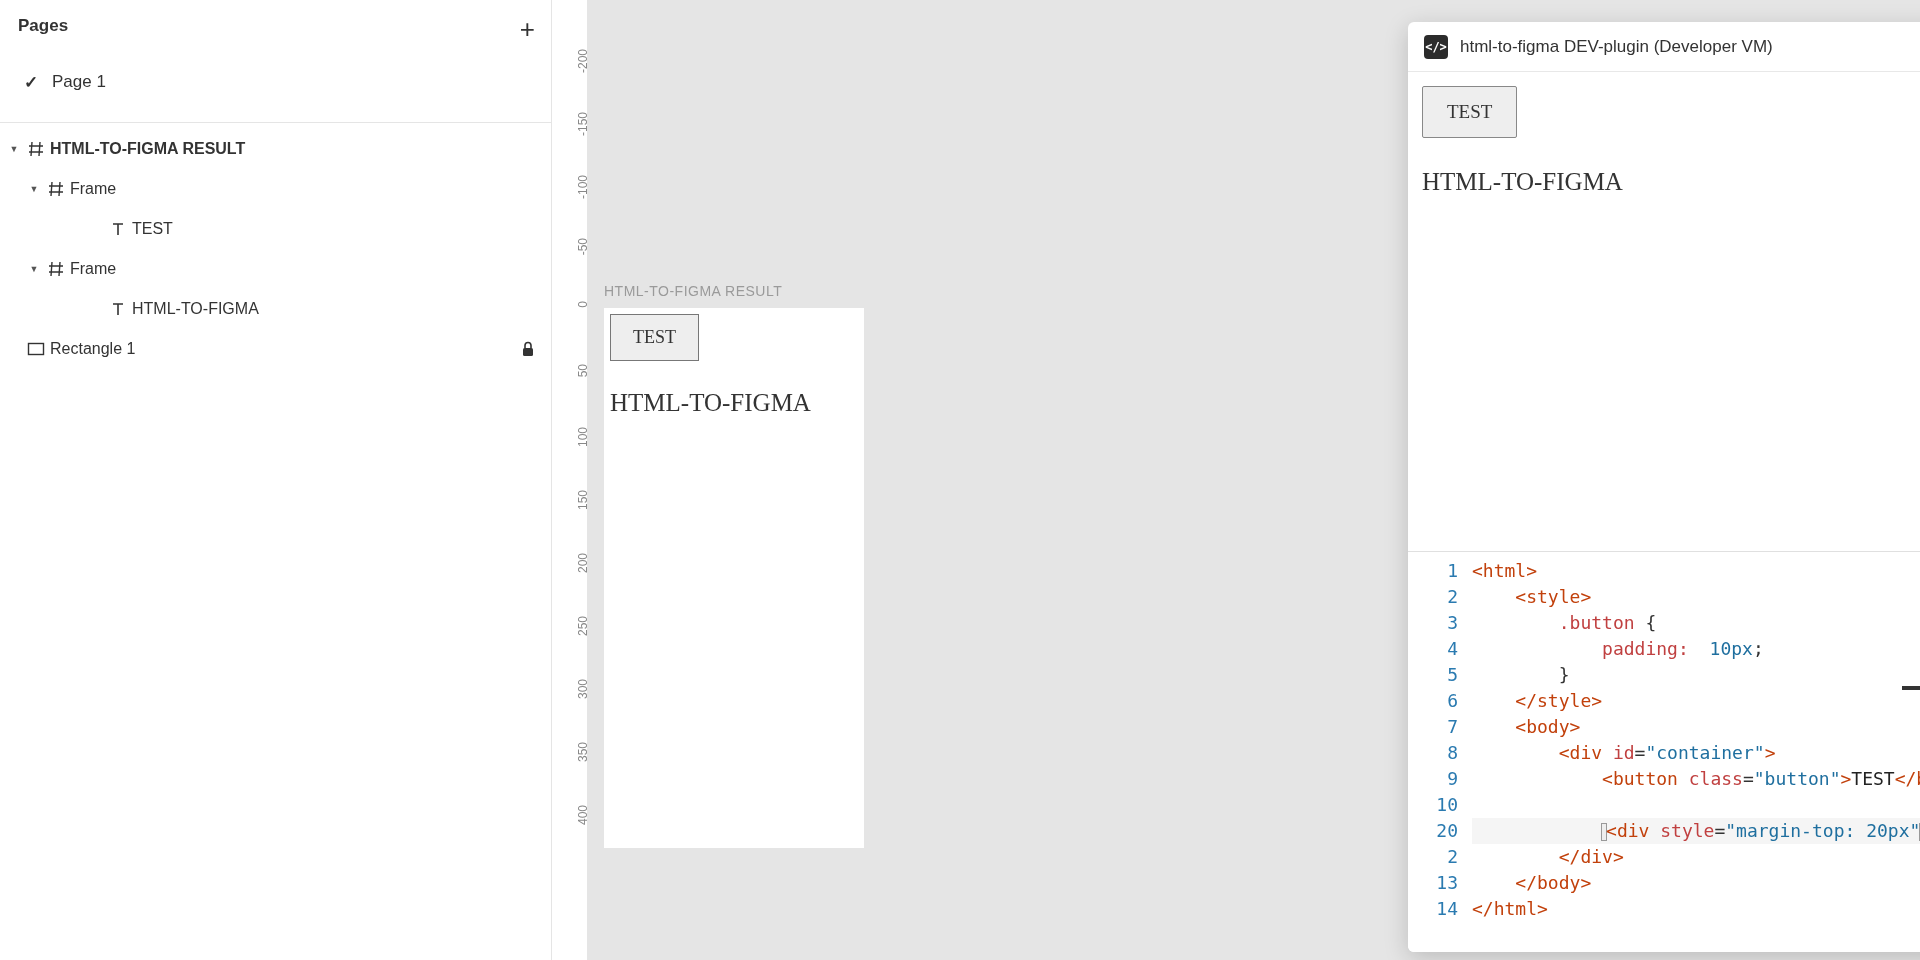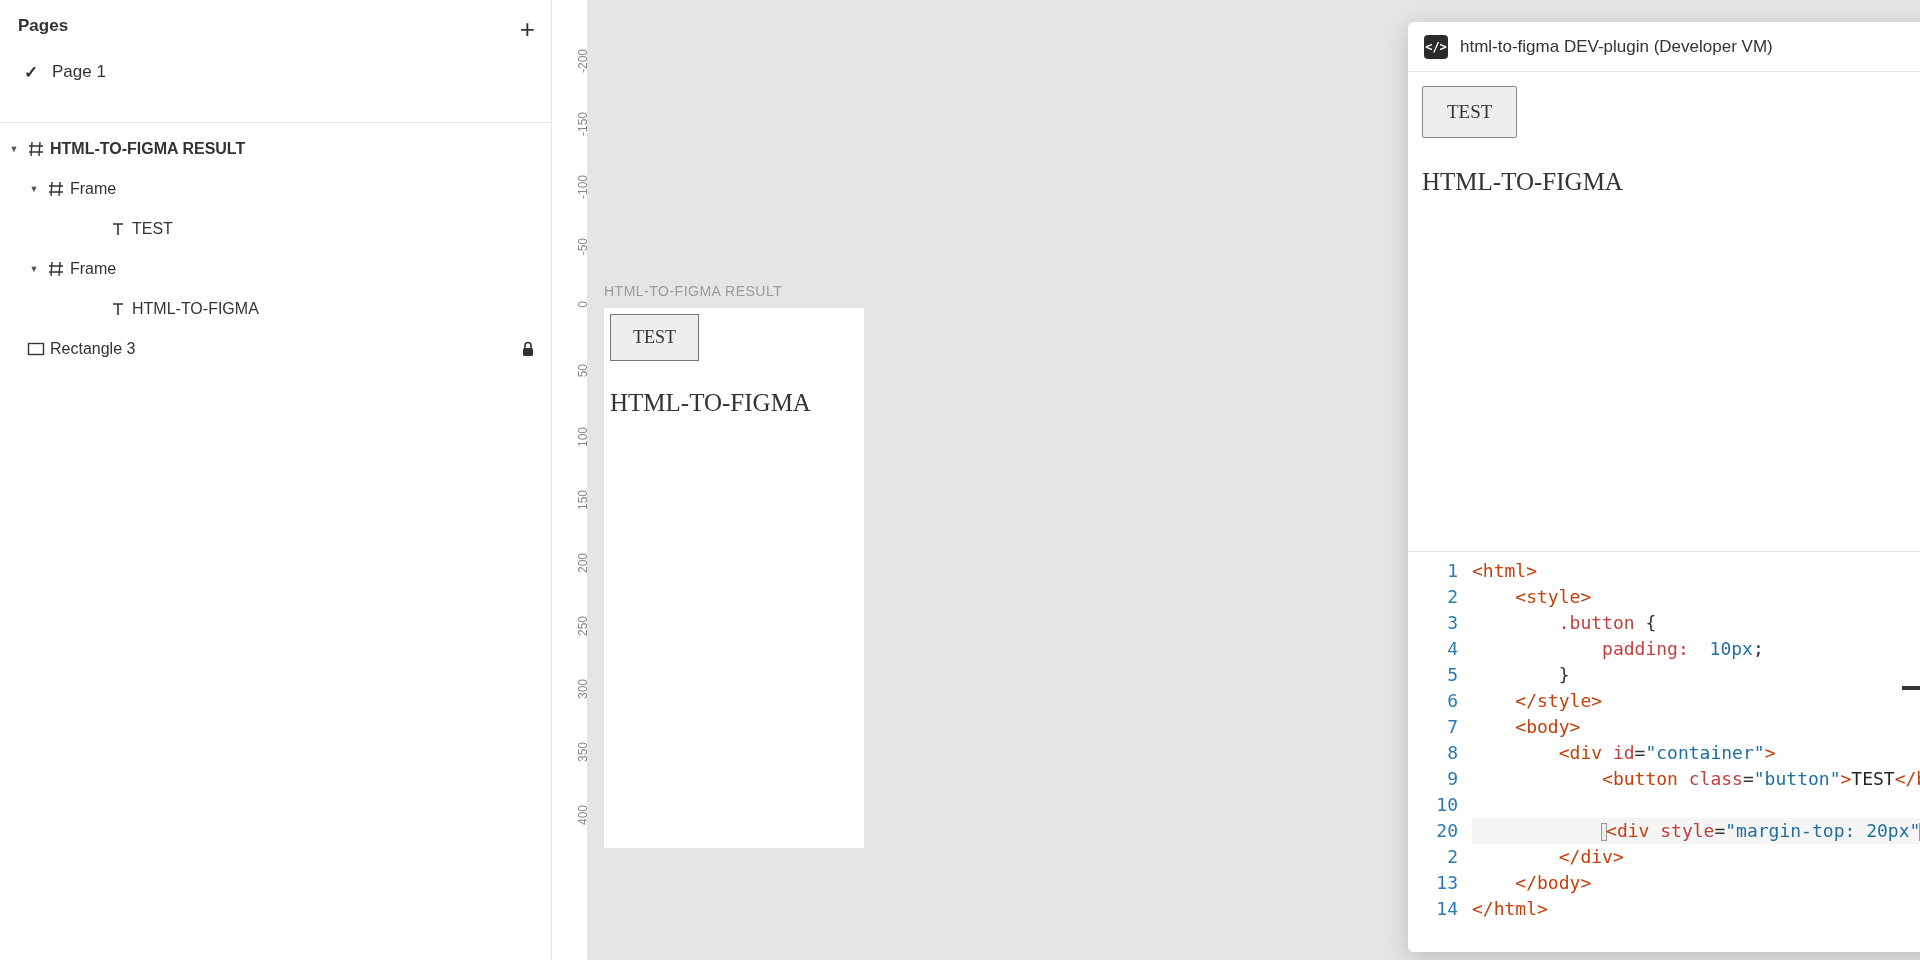--- a/index.html
+++ b/index.html
@@ -3,21 +3,21 @@
 <meta charset="utf-8">
 <style>
 * { box-sizing: border-box; margin: 0; padding: 0; }
 body { font-family: -apple-system, BlinkMacSystemFont, "Segoe UI", Helvetica, Arial, sans-serif; font-size: 14px; color: #333; overflow: hidden; width: 1920px; height: 960px; position: relative; background: #fff; }
 
 
 .left-panel { position: absolute; left: 0; top: 0; width: 552px; height: 960px; background: #fff; border-right: 1px solid #e5e5e5; }
 .pages-header { display: flex; justify-content: space-between; padding: 16px 16px 16px 18px; font-weight: 600; font-size: 17px; gap: 38px; }
 .plus-icon { font-size: 26px; font-weight: 300; color: #333; line-height: 1; }
 .page-list { padding: 4px 0 20px 0; }
-.page-item { display: flex; height: 40px; padding-left: 24px; font-size: 17px; }
+.page-item { display: flex; align-items: center; height: 40px; padding-left: 24px; font-size: 17px; }
 .page-item .check { width: 28px; display: inline-block; }
 .page-item.active .check::before { content: "✓"; font-weight: 700; }
 .divider { height: 1px; background: #e5e5e5; margin: 0; }
 
 .layer-tree { padding-top: 6px; }
 .layer-row { display: flex; align-items: center; height: 40px; padding-left: 6px; padding-right: 16px; font-size: 16px; position: relative; }
 .layer-row .arrow { width: 16px; text-align: center; color: #555; font-size: 9px; }
 .layer-row .icon { width: 28px; display: flex; align-items: center; justify-content: center; }
 .layer-row .name { flex: 1; }
 .layer-row .lock { color: #333; }
@@ -133,21 +133,21 @@
         </span>
         <span class="name">HTML-TO-FIGMA</span>
       </div>
       <div class="layer-row indent-0">
         <span class="arrow"></span>
         <span class="icon">
           <svg width="18" height="14" viewBox="0 0 18 14">
             <rect x="1.5" y="1.5" width="15" height="11" stroke="#333" stroke-width="1.4" fill="none"></rect>
           </svg>
         </span>
-        <span class="name">Rectangle 3</span>
+        <span class="name">Rectangle 1</span>
         <span class="lock">
           <svg width="14" height="16" viewBox="0 0 14 16">
             <rect x="2" y="7" width="10" height="8" rx="1.5" fill="#333"></rect>
             <path d="M4 7 V4.5 a3 3 0 0 1 6 0 V7" stroke="#333" stroke-width="1.6" fill="none"></path>
           </svg>
         </span>
       </div>
     </div>
 </div>
 

